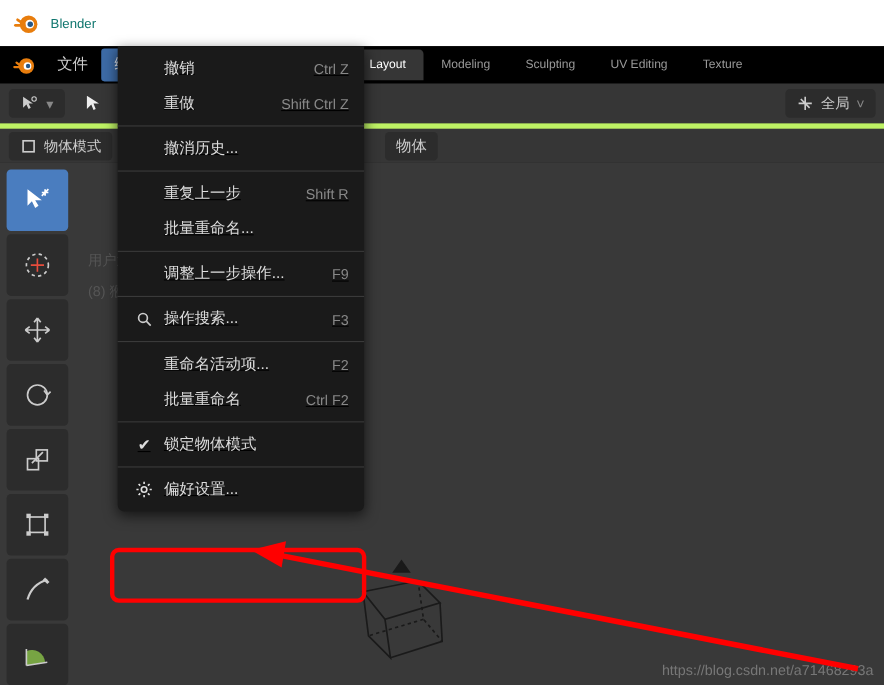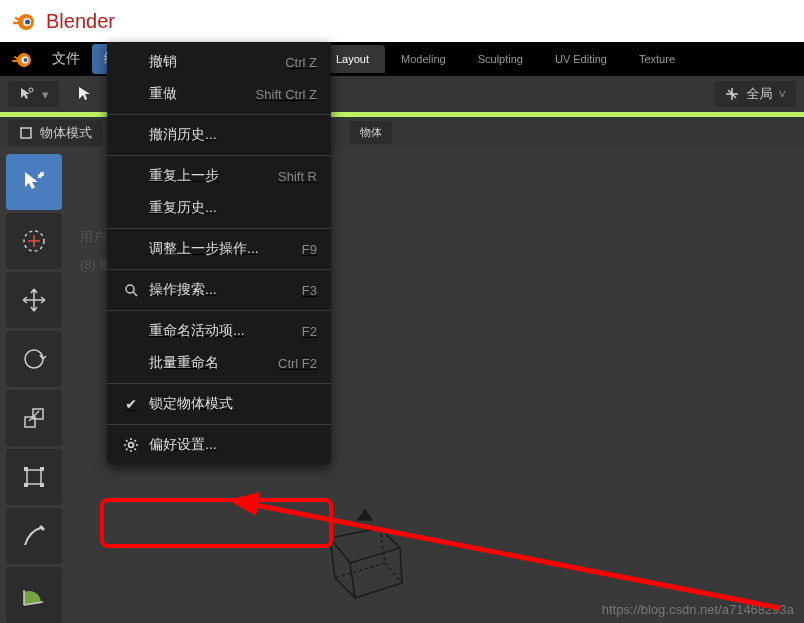--- a/index.html
+++ b/index.html
@@ -1,36 +1,36 @@
 <!DOCTYPE html>
 <html><head>
 <meta charset="utf-8">
 <style>
 * { margin: 0; padding: 0; box-sizing: border-box; font-family: -apple-system, "Segoe UI", sans-serif; }
 body { width: 804px; height: 623px; background: #fff; overflow: hidden; position: relative; }
 
 .title-bar { height: 42px; background: #fff; display: flex; align-items: center; padding-left: 12px; gap: 10px; }
 .blender-logo { width: 24px; height: 24px; }
-.title-text { font-size: 20px; color: #b91c1c; }
+.title-text { font-size: 12px; color: #0f766e; }
 
 .app-area { position: absolute; top: 42px; left: 0; right: 0; bottom: 0; background: #232323; }
 
 .top-bar { height: 34px; background: #000000; display: flex; align-items: center; padding: 0 4px; }
 .blender-icon-small { width: 24px; height: 24px; margin: 0 6px; }
 .menu-item { color: #ccc; font-size: 14px; padding: 6px 12px; cursor: pointer; border-radius: 3px; }
 .menu-item.active { background: #3d6ba6; color: #fff; }
 .workspace-tabs { display: flex; margin-left: 20px; gap: 0; }
 .ws-tab { color: #999; font-size: 11px; padding: 8px 16px; cursor: pointer; }
 .ws-tab.active { background: #363636; color: #fff; border-radius: 4px 4px 0 0; }
 
 .toolbar-row { height: 36px; background: #363636; display: flex; align-items: center; padding: 0 8px; gap: 8px; position: relative; }
 .toolbar-row2 { height: 36px; background: #363636; display: flex; align-items: center; padding: 0 8px; gap: 8px; border-top: 5px solid #bef264; }
 .mode-select { background: #2c2c2c; color: #ccc; padding: 4px 10px; border-radius: 4px; display: flex; align-items: center; gap: 6px; font-size: 13px; }
 .ghost-text { color: #555; font-size: 13px; }
-.toolbar-btn { background: #2c2c2c; color: #ccc; padding: 4px 10px; border-radius: 4px; font-size: 11px; }
+.toolbar-btn { background: #2c2c2c; color: #ccc; padding: 4px 10px; border-radius: 4px; font-size: 14px; }
 .right-controls { margin-left: auto; display: flex; gap: 6px; }
 
 .viewport { position: absolute; top: 106px; left: 0; right: 0; bottom: 0; background: #393939; }
 .left-toolbar { position: absolute; left: 6px; top: 6px; width: 56px; display: flex; flex-direction: column; gap: 3px; }
 .tool-btn { width: 56px; height: 56px; background: #2c2c2c; border-radius: 4px; display: flex; align-items: center; justify-content: center; }
 .tool-btn.active { background: #4a7dbf; }
 .tool-btn svg { width: 30px; height: 30px; }
 
 .dropdown-menu { position: absolute; left: 107px; top: 0; width: 224px; background: #1a1a1a; border-radius: 0 0 6px 6px; box-shadow: 0 4px 12px rgba(0,0,0,0.6); z-index: 100; padding: 4px 0; text-decoration: underline; }
 .menu-row { display: flex; align-items: center; padding: 6px 14px; color: #ddd; font-size: 14px; cursor: pointer; min-height: 32px; }
@@ -204,21 +204,21 @@
         <span class="menu-label">撤消历史...</span>
     </div>
     <div class="menu-sep"></div>
     <div class="menu-row">
       <span class="menu-icon"></span>
         <span class="menu-label">重复上一步</span>
         <span class="menu-shortcut">Shift R</span>
     </div>
     <div class="menu-row">
       <span class="menu-icon"></span>
-        <span class="menu-label">重复历史...</span>
+        <span class="menu-label">批量重命名...</span>
     </div>
     <div class="menu-sep"></div>
     <div class="menu-row">
       <span class="menu-icon"></span>
         <span class="menu-label">调整上一步操作...</span>
         <span class="menu-shortcut">F9</span>
     </div>
     <div class="menu-sep"></div>
     <div class="menu-row">
       <span class="menu-icon">

